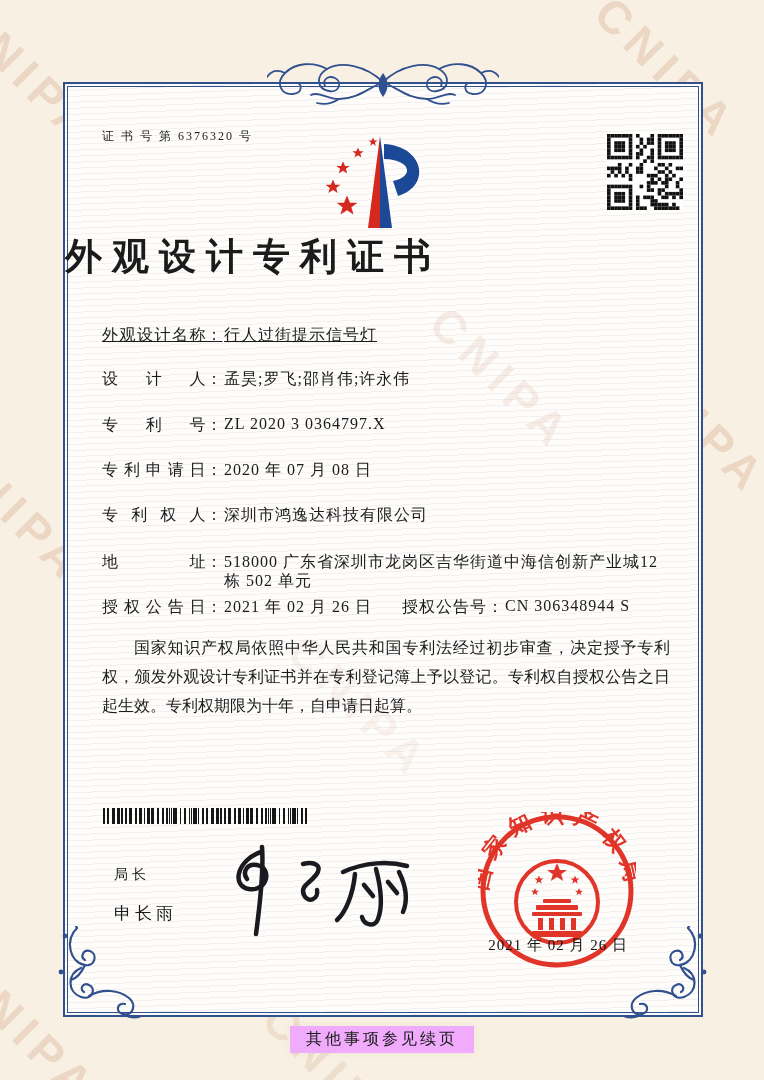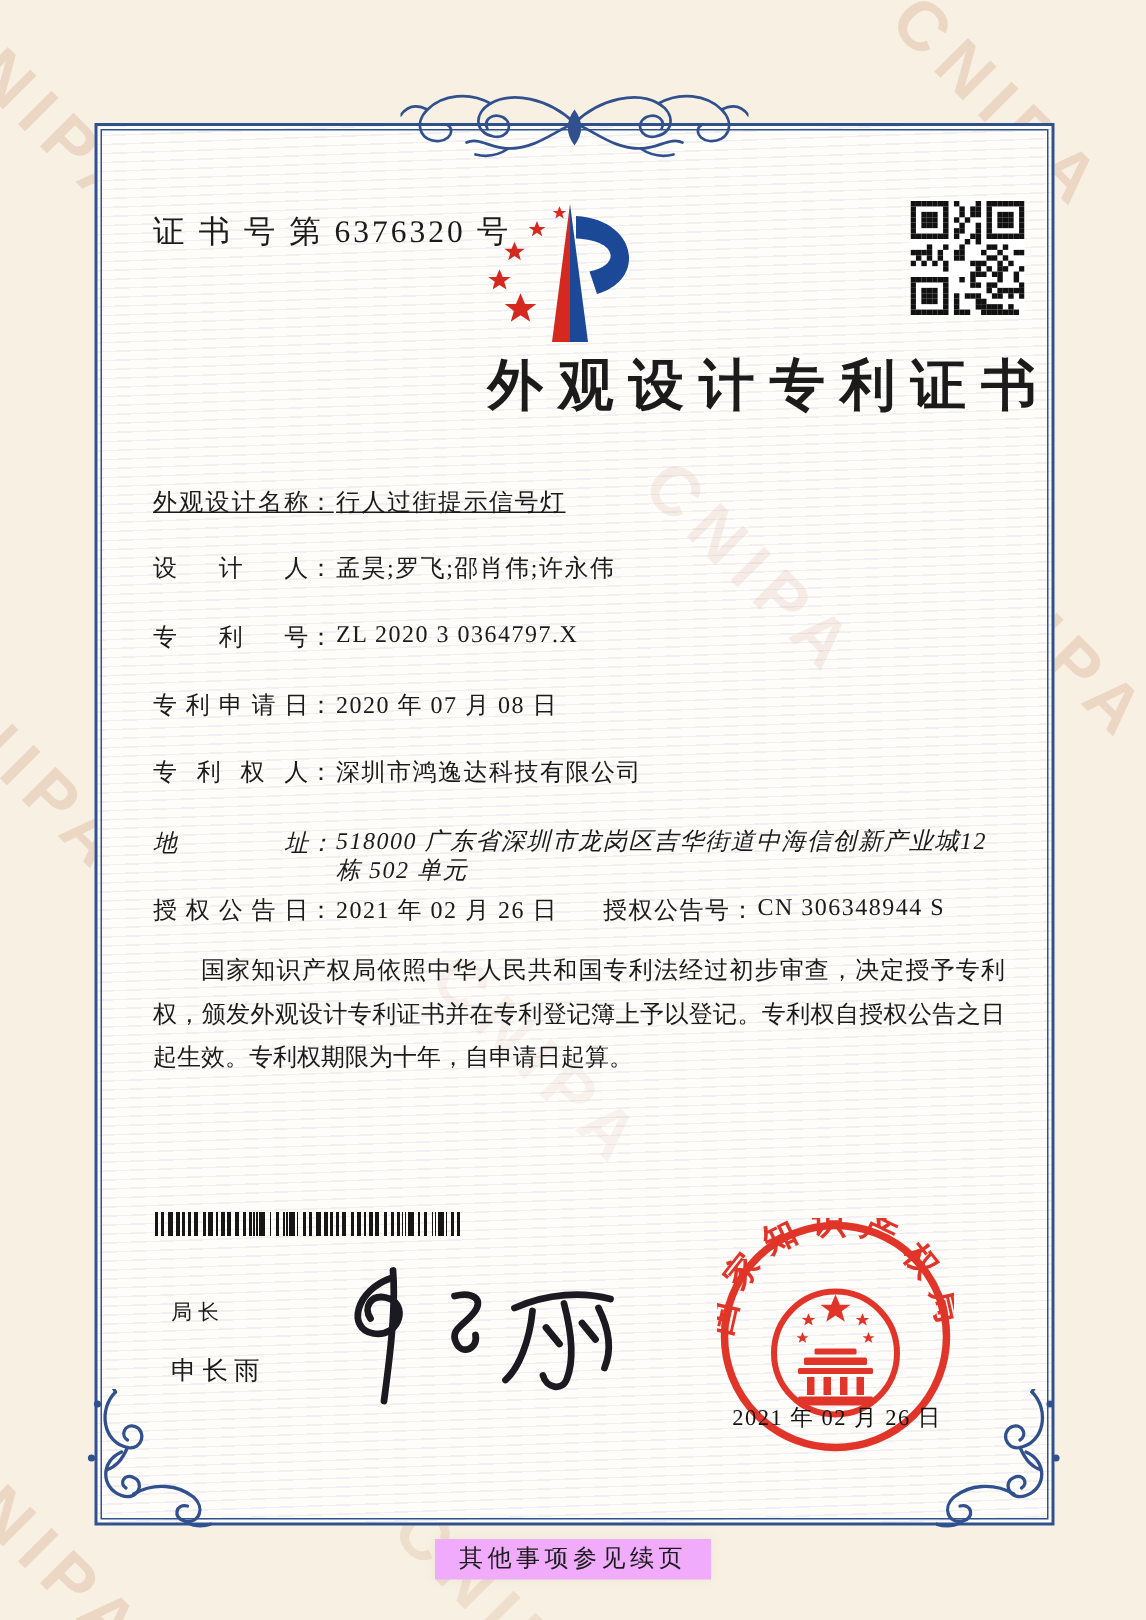--- a/index.html
+++ b/index.html
@@ -43,33 +43,33 @@
     color:rgba(210,160,135,0.18);
     transform:rotate(45deg); transform-origin:left top;
     pointer-events:none; z-index:0;
   }
   .wmi1{left:392px;top:212px;} .wmi2{left:250px;top:540px;color:rgba(210,160,135,0.12);}
   
   .fl-top {position:absolute; left:267px; top:57px; width:232px; height:50px; z-index:3;}
   .fl-bl  {position:absolute; left:47px;  top:926px; width:94px; height:100px; z-index:3;}
   .fl-br  {position:absolute; left:624px; top:926px; width:94px; height:100px; z-index:3; transform:scaleX(-1);}
   
-  .certno {position:absolute; left:37px; top:56px; font-size:21px; letter-spacing:2px; z-index:2;}
+  .certno {position:absolute; left:37px; top:44px; font-size:12px; letter-spacing:2px; z-index:2;}
   .logo   {position:absolute; left:253px; top:50px; width:128px; height:100px; z-index:2;}
   .qr     {position:absolute; left:542px; top:50px; width:76px; height:76px; z-index:2; background:#fff;}
-  .title  {position:absolute; left:0; right:0; top:148px; text-align:right;
+  .title  {position:absolute; left:0; right:0; top:148px; text-align:left;
            font-size:37px; font-weight:bold; letter-spacing:10px; z-index:2;}
   
   .frow {position:absolute; left:37px; display:flex; align-items:flex-start;
          font-size:16px; letter-spacing:0.5px; z-index:2;}
   .flabel {width:104px; display:inline-block; text-align:justify; text-align-last:justify; flex:none;}
   .fcolon {flex:none; width:18px;}
   .fvalue {letter-spacing:1px;}
   .r1{top:241px;text-decoration:underline;} .r2{top:285px;} .r3{top:331px;} .r4{top:376px;} .r5{top:421px;}
-  .r6{top:468px;font-style:italic;} .r6 .fvalue{width:448px; line-height:19px;}
+  .r6{top:468px;} .r6 .fvalue{width:448px; line-height:19px;}
   .r7{top:513px; width:566px;}
   .pair2 {position:absolute; left:300px; display:flex;}
   .pair2 .flabel2 {letter-spacing:1px;}
   
   .paras {position:absolute; left:37px; top:549px; width:568px;
           font-size:16px; line-height:29px; text-align:justify; z-index:2;}
   .paras p {text-indent:2em; margin:0;}
   
   .barcode {position:absolute; left:38px; top:724px; width:206px; height:16px; z-index:2;
     background-image:

